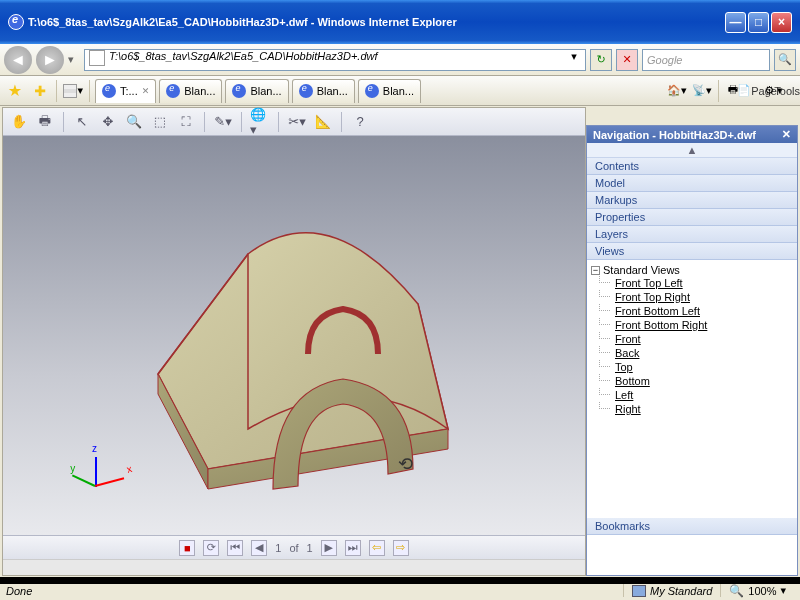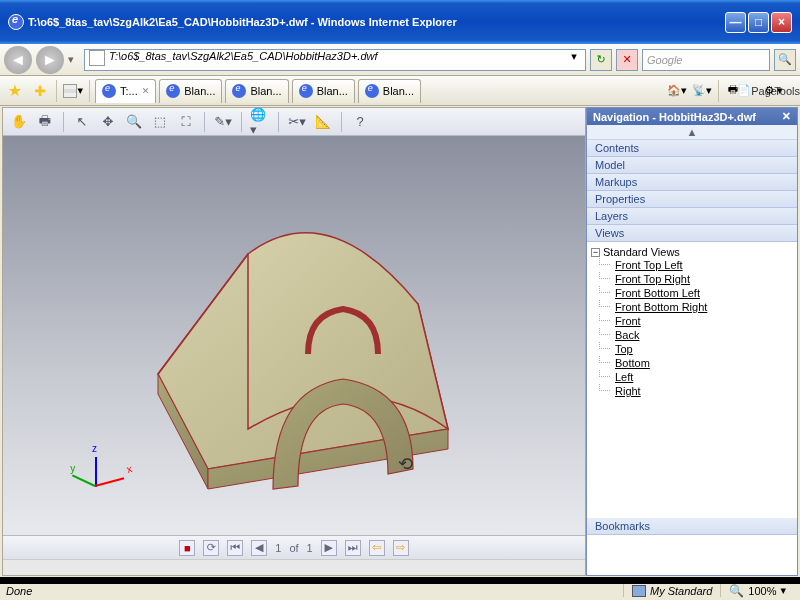--- a/index.html
+++ b/index.html
@@ -59,21 +59,21 @@
 .axis-x::after { content: 'x'; position: absolute; right: -10px; top: -12px; color: #f00; font-size: 10px; }
 .axis-y { position: absolute; left: 12px; bottom: 8px; width: 25px; height: 2px; background: #0a0; transform: rotate(205deg); transform-origin: left; }
 .axis-y::after { content: 'y'; position: absolute; right: -5px; top: 2px; color: #0a0; font-size: 10px; transform: rotate(155deg); }
 .orbit-cursor { position: absolute; left: 395px; bottom: 60px; font-size: 18px; color: #333; }
 .model-svg { position: absolute; left: 95px; top: 18px; }
 .pager { height: 24px; background: linear-gradient(#f3f4f8, #dfe2eb); border-top: 1px solid #b4b8c8; display: flex; align-items: center; justify-content: center; gap: 8px; color: #667; }
 .pager-btn { width: 16px; height: 16px; display: flex; align-items: center; justify-content: center; border: 1px solid #aab; background: #eef; }
 .scrollbar-h { height: 16px; background: #e8e8e8; border-top: 1px solid #ccc; }
 
 
-.navpanel { width: 212px; background: #f5f7fc; border: 1px solid #7a8fbf; margin: 1px 2px 1px 0; display: flex; flex-direction: column; }
+.navpanel { width: 212px; background: #f5f7fc; border: 1px solid #7a8fbf; margin: 19px 2px 1px 0; display: flex; flex-direction: column; }
 .np-title { background: linear-gradient(#6381c0, #4a6cb0); color: #fff; font-weight: bold; padding: 2px 6px; display: flex; align-items: center; }
 .np-title-text { flex: 1; }
 .np-close { font-size: 11px; }
 .np-collapse { text-align: center; background: #eaf0fa; border-bottom: 1px solid #c7d4ec; padding: 1px; color: #667; }
 .np-section { background: linear-gradient(#e6edf9, #d6e0f2); border-bottom: 1px solid #b5c6e5; padding: 2px 8px; color: #2a4a8c; cursor: pointer; }
 .np-tree { background: #fff; flex: 0 0 auto; padding: 4px; }
 .tree-root { display: flex; align-items: center; gap: 3px; }
 .tree-box { width: 9px; height: 9px; border: 1px solid #888; display: flex; align-items: center; justify-content: center; font-size: 9px; line-height: 7px; }
 .tree-item { padding: 1px 0 1px 24px; position: relative; text-decoration: underline; }
 .tree-item::before { content: ''; position: absolute; left: 8px; top: 0; bottom: 50%; width: 10px; border-left: 1px dotted #aaa; border-bottom: 1px dotted #aaa; }

